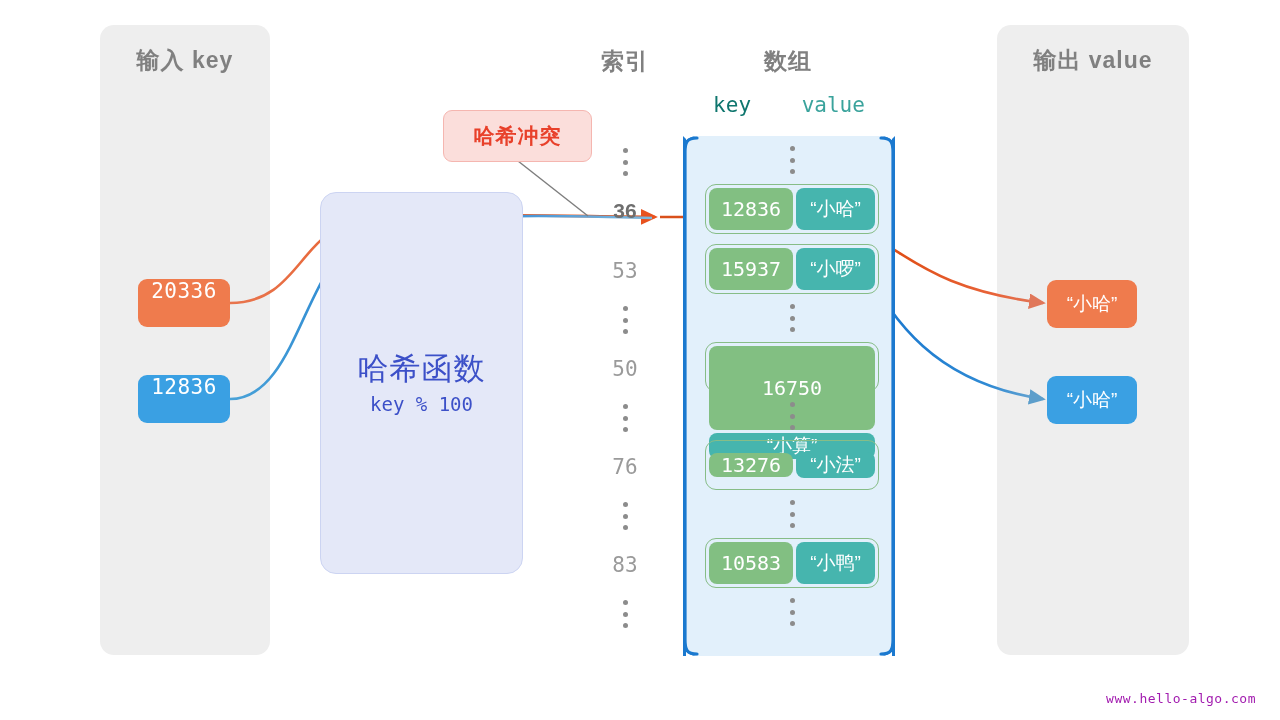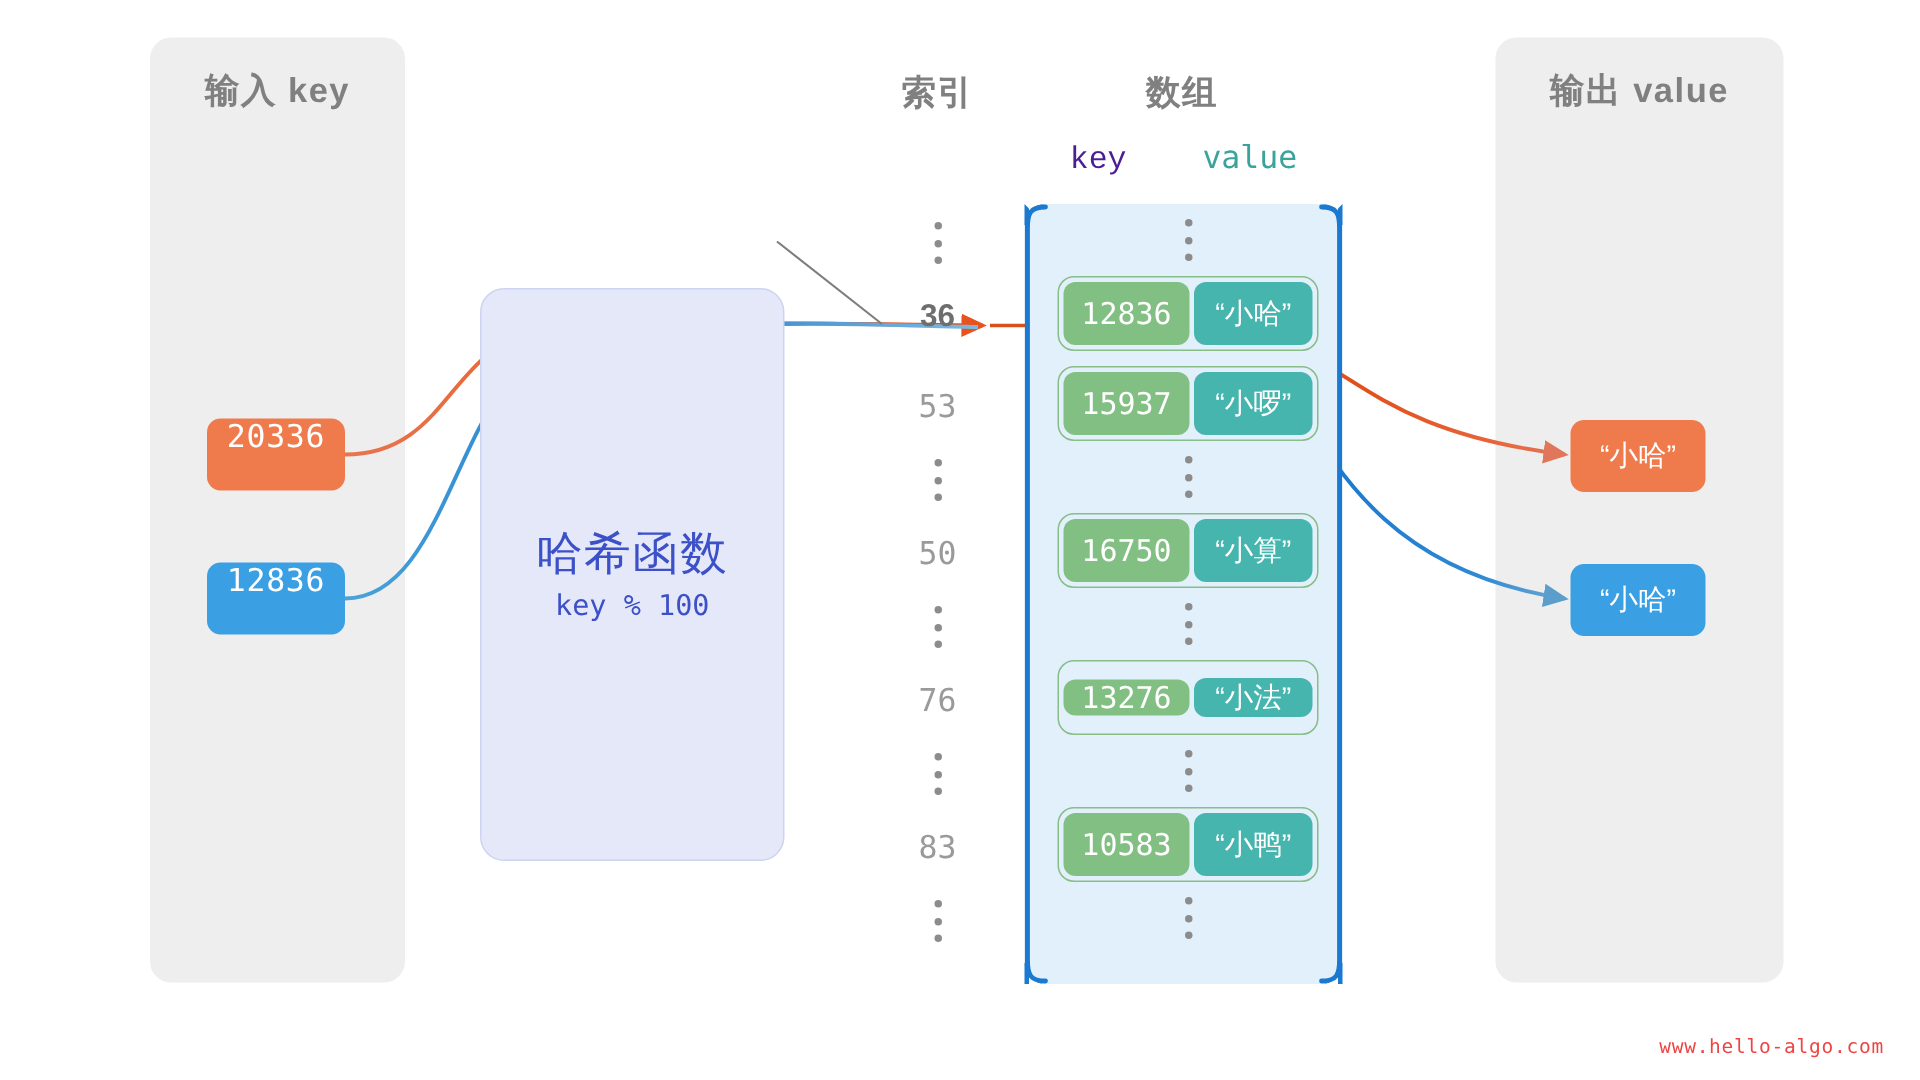--- a/index.html
+++ b/index.html
@@ -136,21 +136,21 @@
   #hdr-array { left: 733px; top: 46px; width: 110px; }
 
   #hdr-kv {
     position: absolute;
     left: 683px; top: 93px; width: 212px;
     text-align: center;
     font-size: 21px;
     font-family: "DejaVu Sans Mono", monospace;
     white-space: nowrap;
   }
-  #hdr-kv .kw-key   { color: #4c1d95; font-family: Liberation Mono, monospace; }
+  #hdr-kv .kw-key   { color: #0f766e; }
   #hdr-kv .kw-value { color: #3aa39c; }
 
   
   #index-col {
     position: absolute;
     left: 580px;
     top: 138px;
     width: 90px;
     height: 520px;
   }
@@ -262,21 +262,21 @@
     width: 1280px; height: 720px;
     pointer-events: none;
   }
 
   
   #watermark {
     position: absolute;
     right: 24px;
     bottom: 14px;
     font-size: 13px;
-    color: #ef4444;
+    color: #a21caf;
     font-family: "DejaVu Sans Mono", monospace;
     letter-spacing: 0.5px;
   }
 </style>
 </head>
 <body>
 
 <div id="stage">
 
   <div id="panel-input" class="panel">
@@ -334,20 +334,23 @@
   </svg>
 
   <div id="hash-box">
     <div class="hf-title">哈希函数</div>
     <div class="hf-expr">key % 100</div>
   </div>
 
   <svg id="wires-top" viewBox="0 0 1280 720">
     <line x1="518" y1="161" x2="588" y2="216" stroke="#7d7d7d" stroke-width="1.4"></line>
   </svg>
+  <div id="collision-tag">
+    <span>哈希冲突</span>
+  </div>
 
   <div id="hdr-index" class="col-header">索引</div>
   <div id="hdr-array" class="col-header">数组</div>
   <div id="hdr-kv">
     <span class="kw-key">key</span>
     <span>&nbsp;&nbsp;</span>
     <span class="kw-value">value</span>
   </div>
 
   <div id="index-col">
@@ -395,21 +398,21 @@
       </div>
       <div class="pair" style="top: 108px;">
         <div class="cell-key">15937</div>
         <div class="cell-val">“小啰”</div>
       </div>
       <div class="vdots" style="position: absolute; left: 103px; top: 168px;">
         <span></span>
         <span></span>
         <span></span>
       </div>
-      <div class="pair" style="top: 206px;">
+      <div class="pair" style="top: 206px; flex-direction: column;">
         <div class="cell-key">16750</div>
         <div class="cell-val">“小算”</div>
       </div>
       <div class="vdots" style="position: absolute; left: 103px; top: 266px;">
         <span></span>
         <span></span>
         <span></span>
       </div>
       <div class="pair" style="top: 304px; align-items: center;">
         <div class="cell-key">13276</div>

